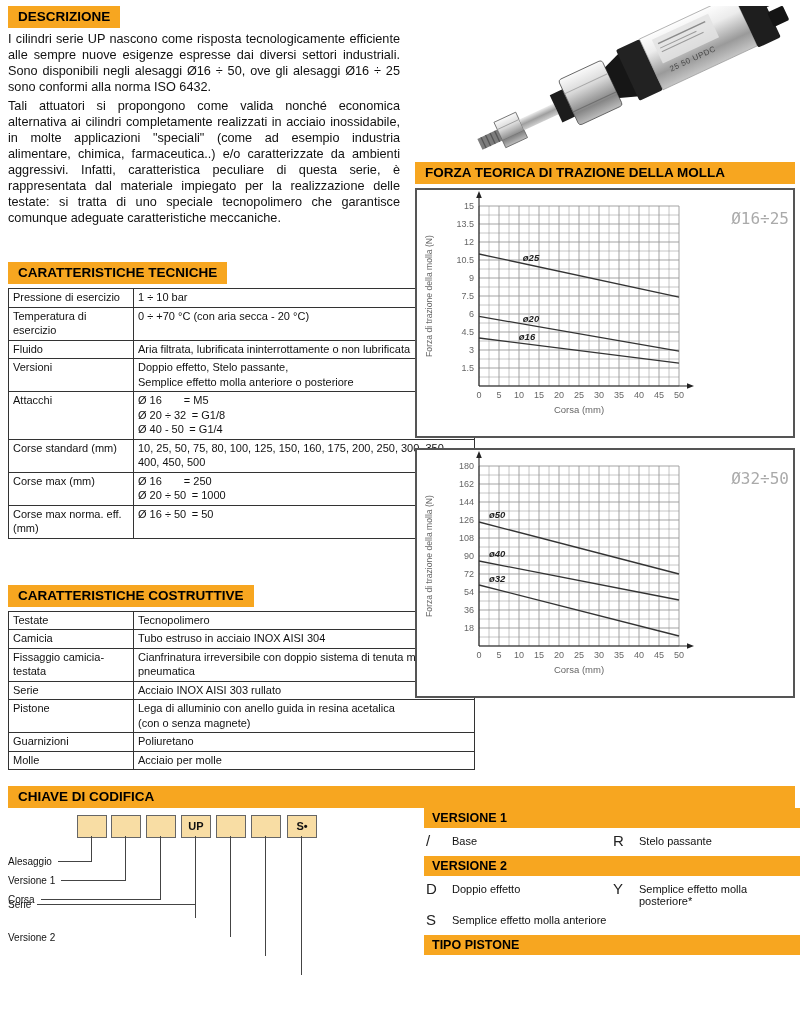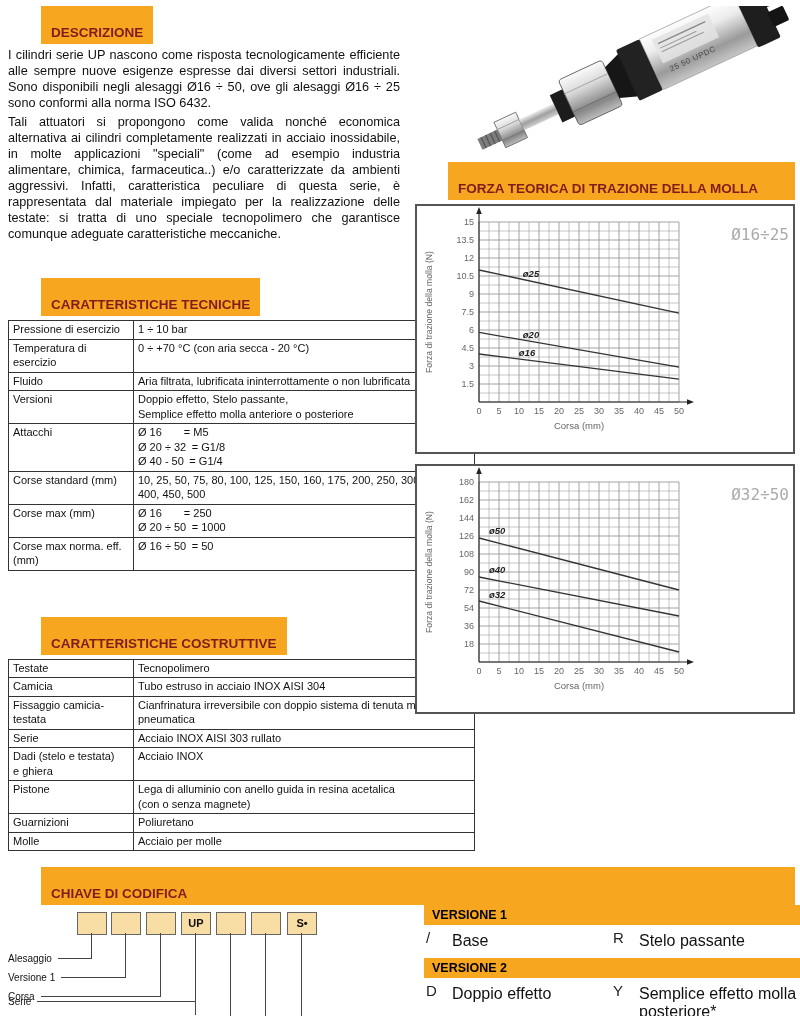--- a/index.html
+++ b/index.html
@@ -1,21 +1,21 @@
 <!DOCTYPE html>
 <html><head>
 <meta charset="utf-8">
 <style>
   html,body{margin:0;padding:0;background:#fff;}
   body{width:800px;font-family:"Liberation Sans",sans-serif;color:#111;}
   .page{padding:6px 5px 10px 8px;}
   .row{display:flex;}
   .col-l{width:392px;flex:none;}
   .col-r{width:380px;flex:none;margin-left:15px;}
-  .bar{background:#F7A620;color:#7f1d1d;font-weight:bold;font-size:13.5px;padding:19px 10px 4px;margin-left:33px;}
+  .bar{background:#F7A620;color:#000000;font-weight:bold;font-size:13.5px;padding:3px 10px 4px;}
   .bar-inline{display:inline-block;}
   .bar-block{display:block;}
   .desc-text p{font-size:12.7px;line-height:16px;text-align:justify;margin:3px 0 0 0;}
   .spec-table{border-collapse:collapse;width:467px;margin-top:4px;border:1.5px solid #222;}
   .spec-table td{border:1px solid #333;font-size:11px;line-height:14.5px;padding:1px 4px 2px;vertical-align:top;white-space:pre-line;}
   .spec-table td.lbl{width:116px;}
   .sect-tech{margin-top:36px;}
   .sect-build{margin-top:46px;}
   .photo-wrap{height:156px;position:relative;}
   .chart-box{border:2px solid #555;width:376px;height:246px;margin-top:4px;background:#fff;}
@@ -27,21 +27,21 @@
   .code-box{position:absolute;top:3px;width:28px;height:21px;background:#F8DDA4;border:1px solid #666;font-size:11px;font-weight:bold;text-align:center;line-height:21px;}
   .lead-row{position:absolute;left:0;display:flex;align-items:center;height:18px;}
   .lead-row .lbl{font-size:10px;white-space:nowrap;flex:none;}
   .lead-row .ln{flex:1;border-top:1px solid #444;margin-left:6px;height:0;}
   .vline{position:absolute;width:0;border-left:1px solid #444;}
   .obar{background:#F7A620;color:#000;font-weight:bold;font-size:12.5px;padding:3px 8px;margin:7px 0 4px;}
   .obar.first{margin-top:0;}
   .opt-grid{display:grid;grid-template-columns:1fr 1fr;row-gap:5px;padding:1px 2px;}
   .opt-item{display:flex;align-items:flex-start;}
   .opt-item .code{font-size:15px;width:26px;flex:none;line-height:15px;color:#222;}
-  .opt-item .olbl{font-size:16px;padding-top:2px;}
+  .opt-item .olbl{font-size:11px;padding-top:2px;}
 </style>
 </head>
 <body>
 
 <div class="page">
 
   <div class="row">
     <div class="col-l">
 
       <div><span class="bar bar-inline">DESCRIZIONE</span></div>
@@ -106,25 +106,20 @@
                 <td class="lbl">Camicia</td>
                 <td>Tubo estruso in acciaio INOX AISI 304</td>
               </tr>
             <tr>
                 <td class="lbl">Fissaggio camicia-testata</td>
                 <td>Cianfrinatura irreversibile con doppio sistema di tenuta meccanica e pneumatica</td>
               </tr>
             <tr>
                 <td class="lbl">Serie</td>
                 <td>Acciaio INOX AISI 303 rullato</td>
-              </tr>
-            <tr>
-                <td class="lbl">Dadi (stelo e testata)
-e ghiera</td>
-                <td>Acciaio INOX</td>
               </tr>
             <tr>
                 <td class="lbl">Pistone</td>
                 <td>Lega di alluminio con anello guida in resina acetalica
 (con o senza magnete)</td>
               </tr>
             <tr>
                 <td class="lbl">Guarnizioni</td>
                 <td>Poliuretano</td>
               </tr>

